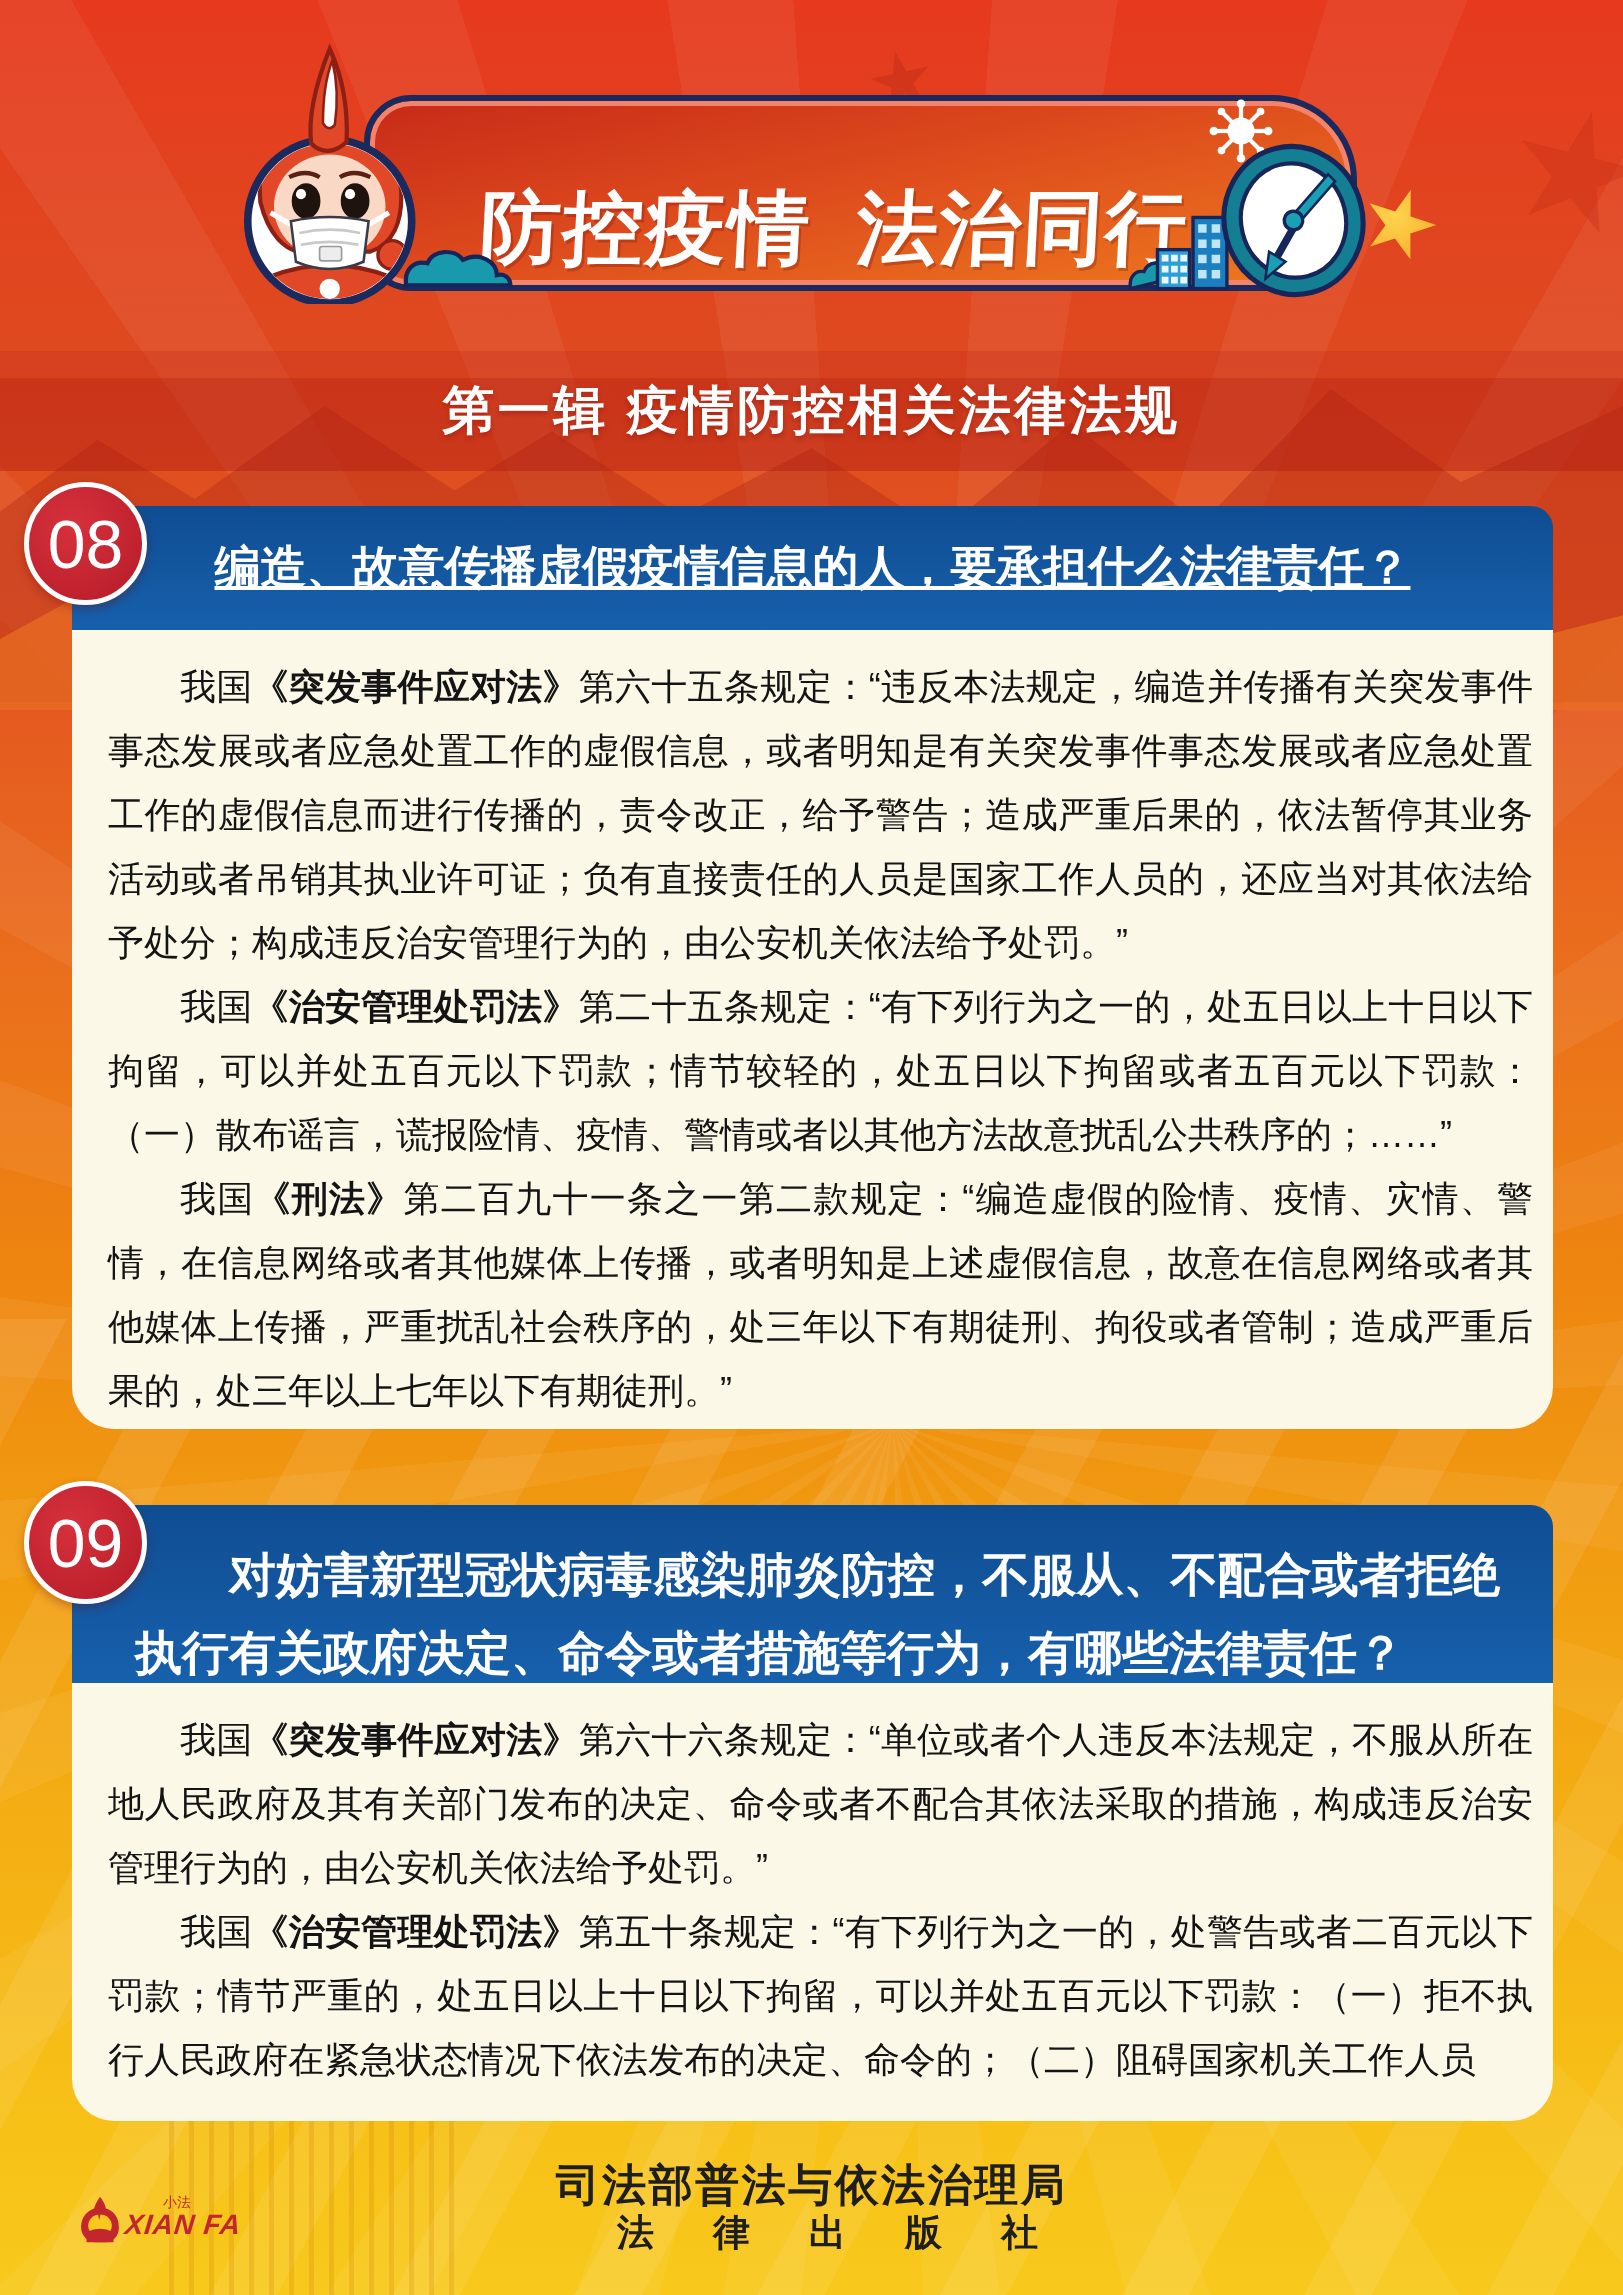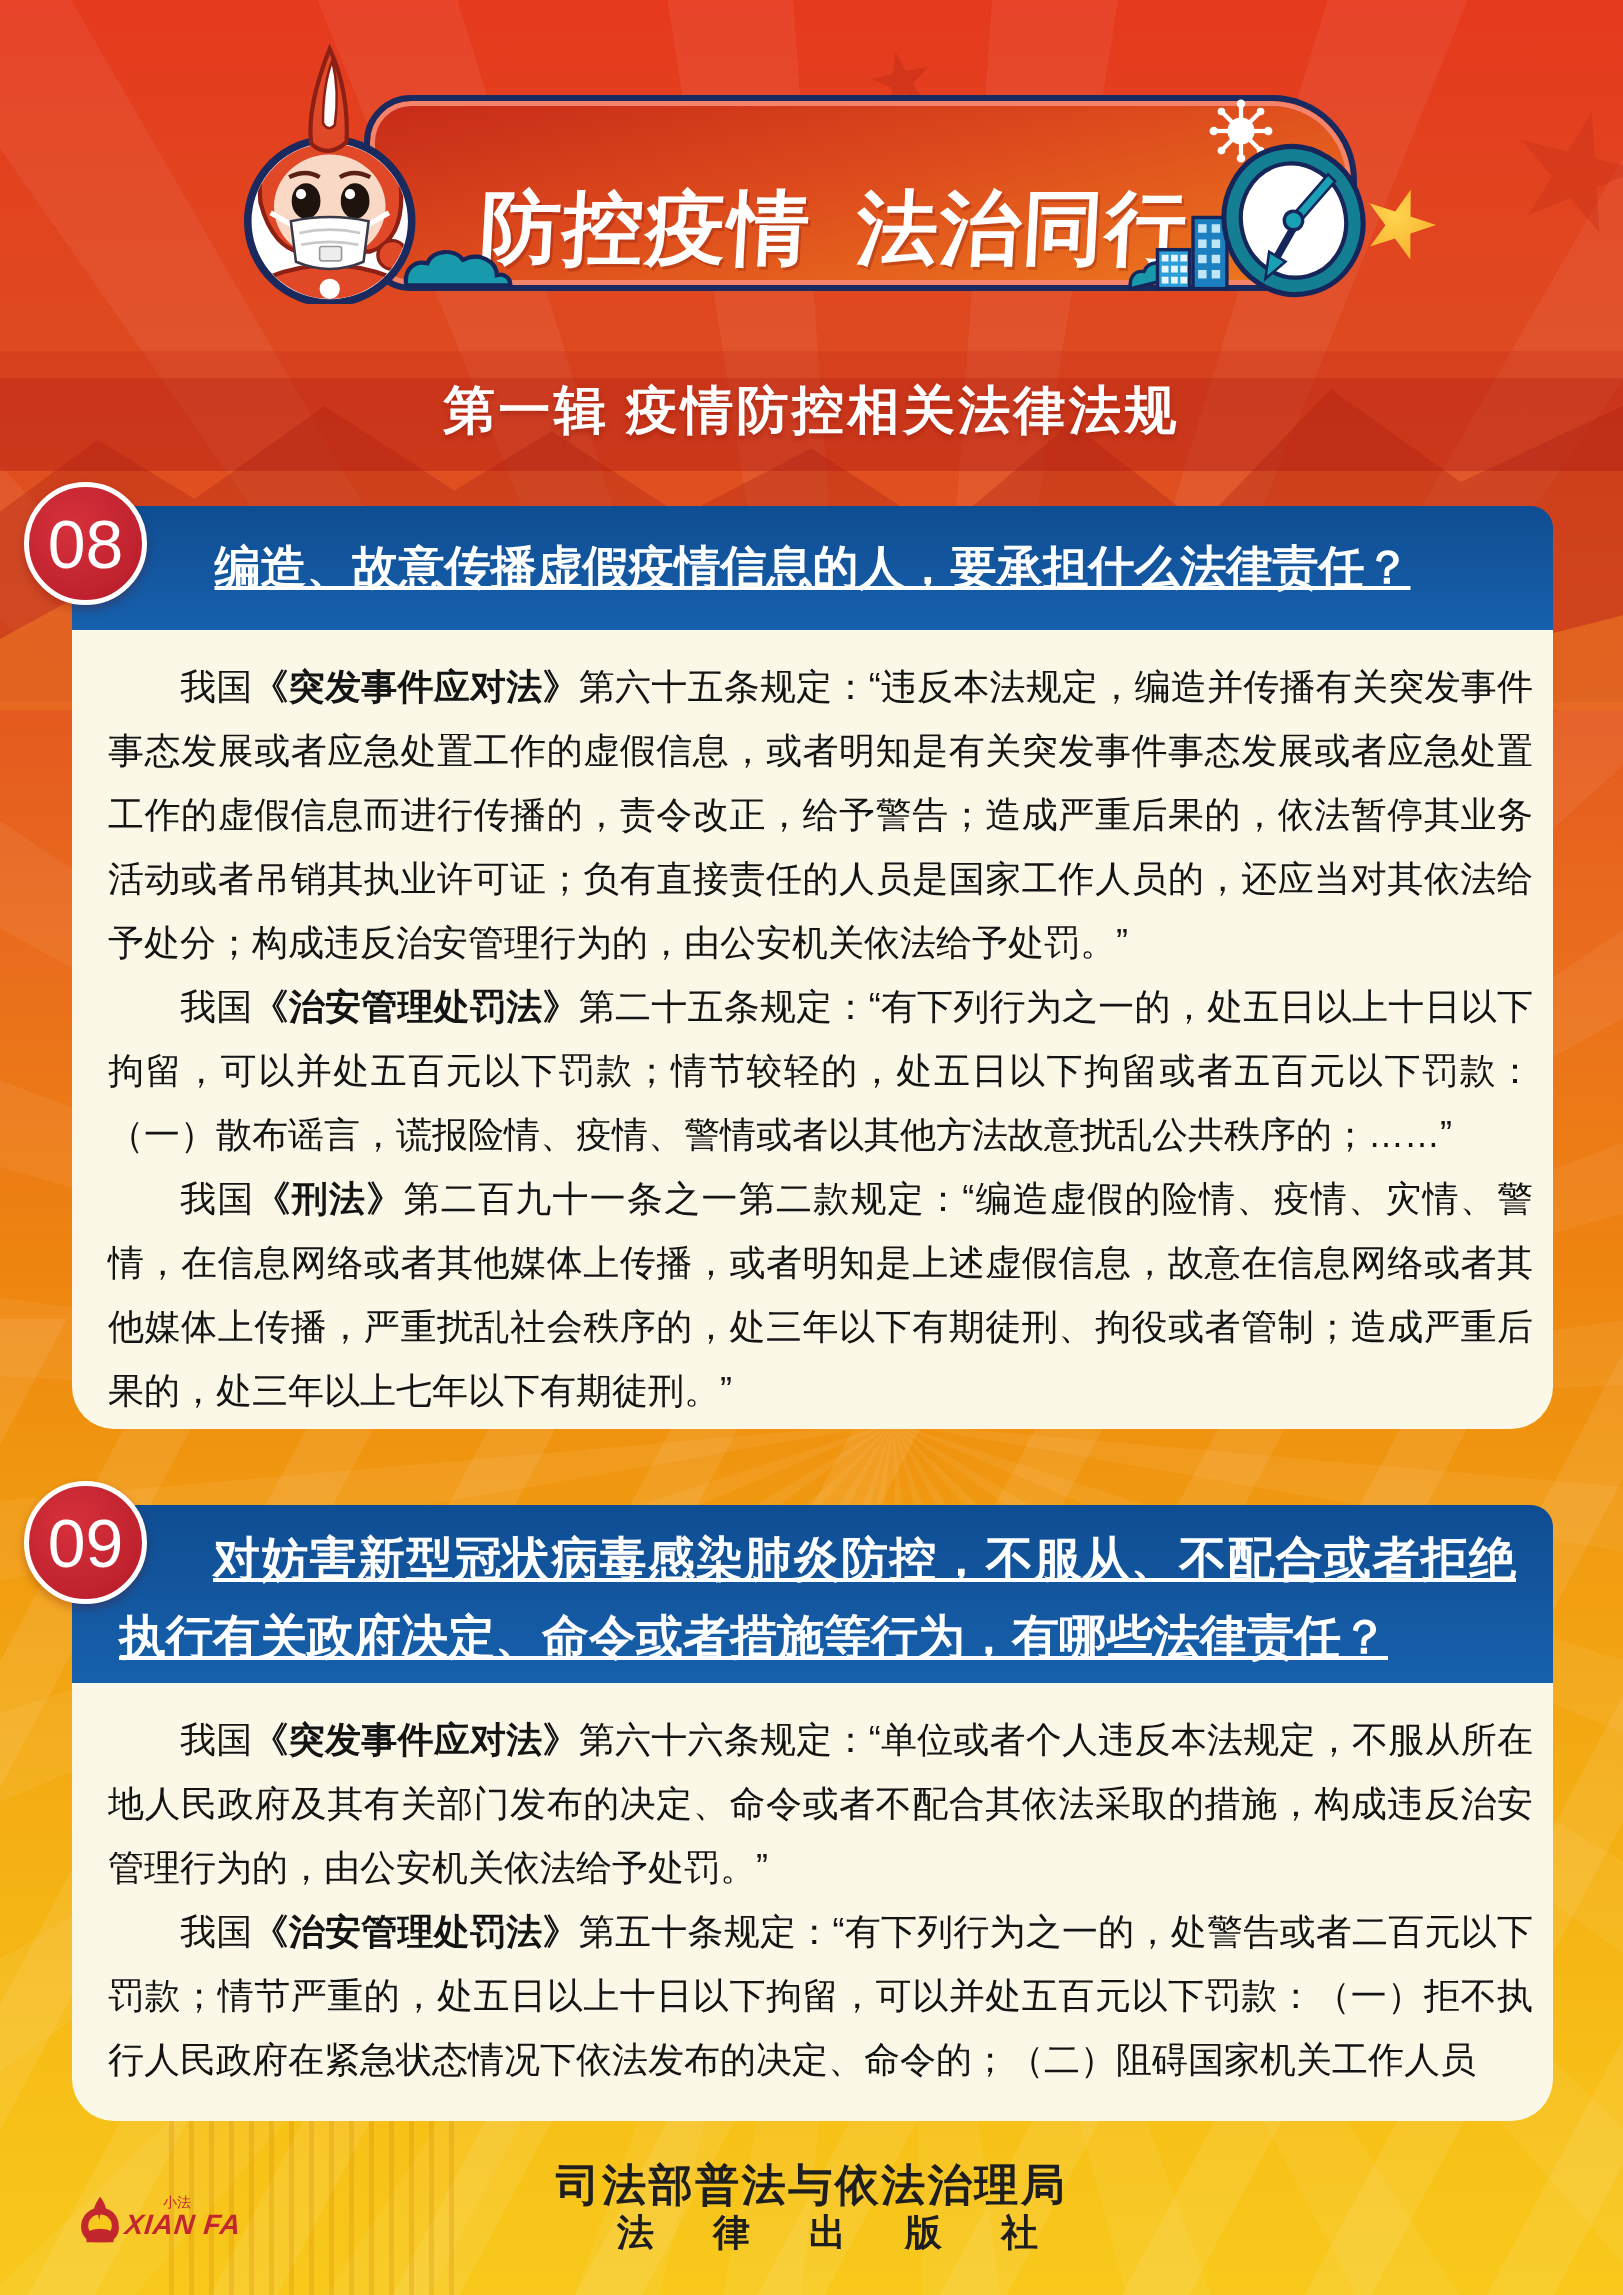--- a/index.html
+++ b/index.html
@@ -24,21 +24,21 @@
     clip-path:polygon(50% 0%,61% 35%,98% 35%,68% 57%,79% 91%,50% 70%,21% 91%,32% 57%,2% 35%,39% 35%);}
   .star-yellow{left:1363px;top:188px;width:73px;height:73px;z-index:4;transform:rotate(18deg);
     background:radial-gradient(circle at 40% 40%,#FFD44E,#F5A623);}
   .star-faint1{left:871px;top:51px;width:61px;height:61px;z-index:1;transform:rotate(-12deg);
     background:#C22D16;opacity:.5;}
   .star-faint2{left:1513px;top:110px;width:127px;height:127px;z-index:1;transform:rotate(14deg);
     background:#C22D16;opacity:.35;}
   
   .subtitle-band{position:absolute;left:0;top:351px;width:1623px;height:120px;z-index:3;
     background:linear-gradient(180deg, rgba(193,36,25,.25) 0 27px, rgba(174,24,17,.42) 27px 100%);
-    display:flex;align-items:center;justify-content:center;font-family:Liberation Serif, serif;}
+    display:flex;align-items:center;justify-content:center;}
   .subtitle-band .subtitle{color:#FFFFFF;font-size:52px;font-weight:700;letter-spacing:3.4px;
     text-shadow:0 2.5px 5px rgba(120,10,5,.35);white-space:nowrap;}
   
   .banner{position:absolute;left:364px;top:95px;width:993px;height:196px;z-index:5;
     border-radius:47px 85px 85px 47px;border:6px solid #1A2A5E;box-sizing:border-box;
     box-shadow:inset 0 0 0 5px #F4836B;
     background:linear-gradient(168deg,#C72A18 0%,#DD4A1D 45%,#EE7B1E 100%);}
   .banner-title{position:absolute;left:110px;top:74px;color:#FFFFFF;font-size:81px;font-weight:800;
     letter-spacing:1.7px;word-spacing:22px;white-space:nowrap;transform:skewX(-3deg);
     text-shadow:2.5px 3.4px 0 rgba(120,20,10,.30);z-index:6;}
@@ -46,21 +46,21 @@
   .mascot-wrap{position:absolute;left:235px;top:42px;width:203px;height:262px;z-index:7;}
   
   .qa-card{position:absolute;left:72px;width:1481px;z-index:6;box-sizing:border-box;}
   .qa-card .q-header{background:linear-gradient(180deg,#0F4D92,#1760AC);color:#FFF;box-sizing:border-box;}
   .card-08{top:506px;}
   .card-08 .q-header{height:124px;border-radius:22px 22px 0 0;display:flex;align-items:center;justify-content:center;text-decoration:underline;}
   .card-08 .q-header .q{font-size:46px;font-weight:700;margin:0;white-space:nowrap;}
   .card-08 .q-body{height:799px;border-radius:0 0 42px 42px;}
   .card-09{top:1505px;}
   .card-09 .q-header{height:178px;border-radius:22px 22px 0 0;padding:15px 37px 0 47px;}
-  .card-09 .q-header .q{font-size:47px;line-height:78px;font-weight:700;margin:0;text-indent:2em;text-align:justify;text-decoration:underline;}
+  .card-09 .q-header .q{font-size:47px;line-height:78px;font-weight:700;margin:16px;text-indent:2em;text-align:justify;}
   .card-09 .q-body{height:438px;border-radius:0 0 42px 42px;}
   .q-body{background:#FBF8E8;box-sizing:border-box;padding:25px 20px 0 36px;overflow:hidden;}
   .q-body p{margin:0;font-size:36px;line-height:64px;color:#141414;text-align:justify;text-indent:2em;
     font-weight:500;}
   .q-body p b{font-weight:800;}
   .num-badge{position:absolute;left:24px;width:123px;height:123px;border-radius:50%;z-index:8;
     background:radial-gradient(circle at 38% 34%,#D6313C,#B51B28);border:5px solid #FFFFFF;box-sizing:border-box;
     display:flex;align-items:center;justify-content:center;color:#FFF;font-size:68px;font-weight:200;
     font-family:Liberation Sans, sans-serif;box-shadow:0 4.2px 10px rgba(110,0,0,.30);}
   .badge-08{top:482px;}

